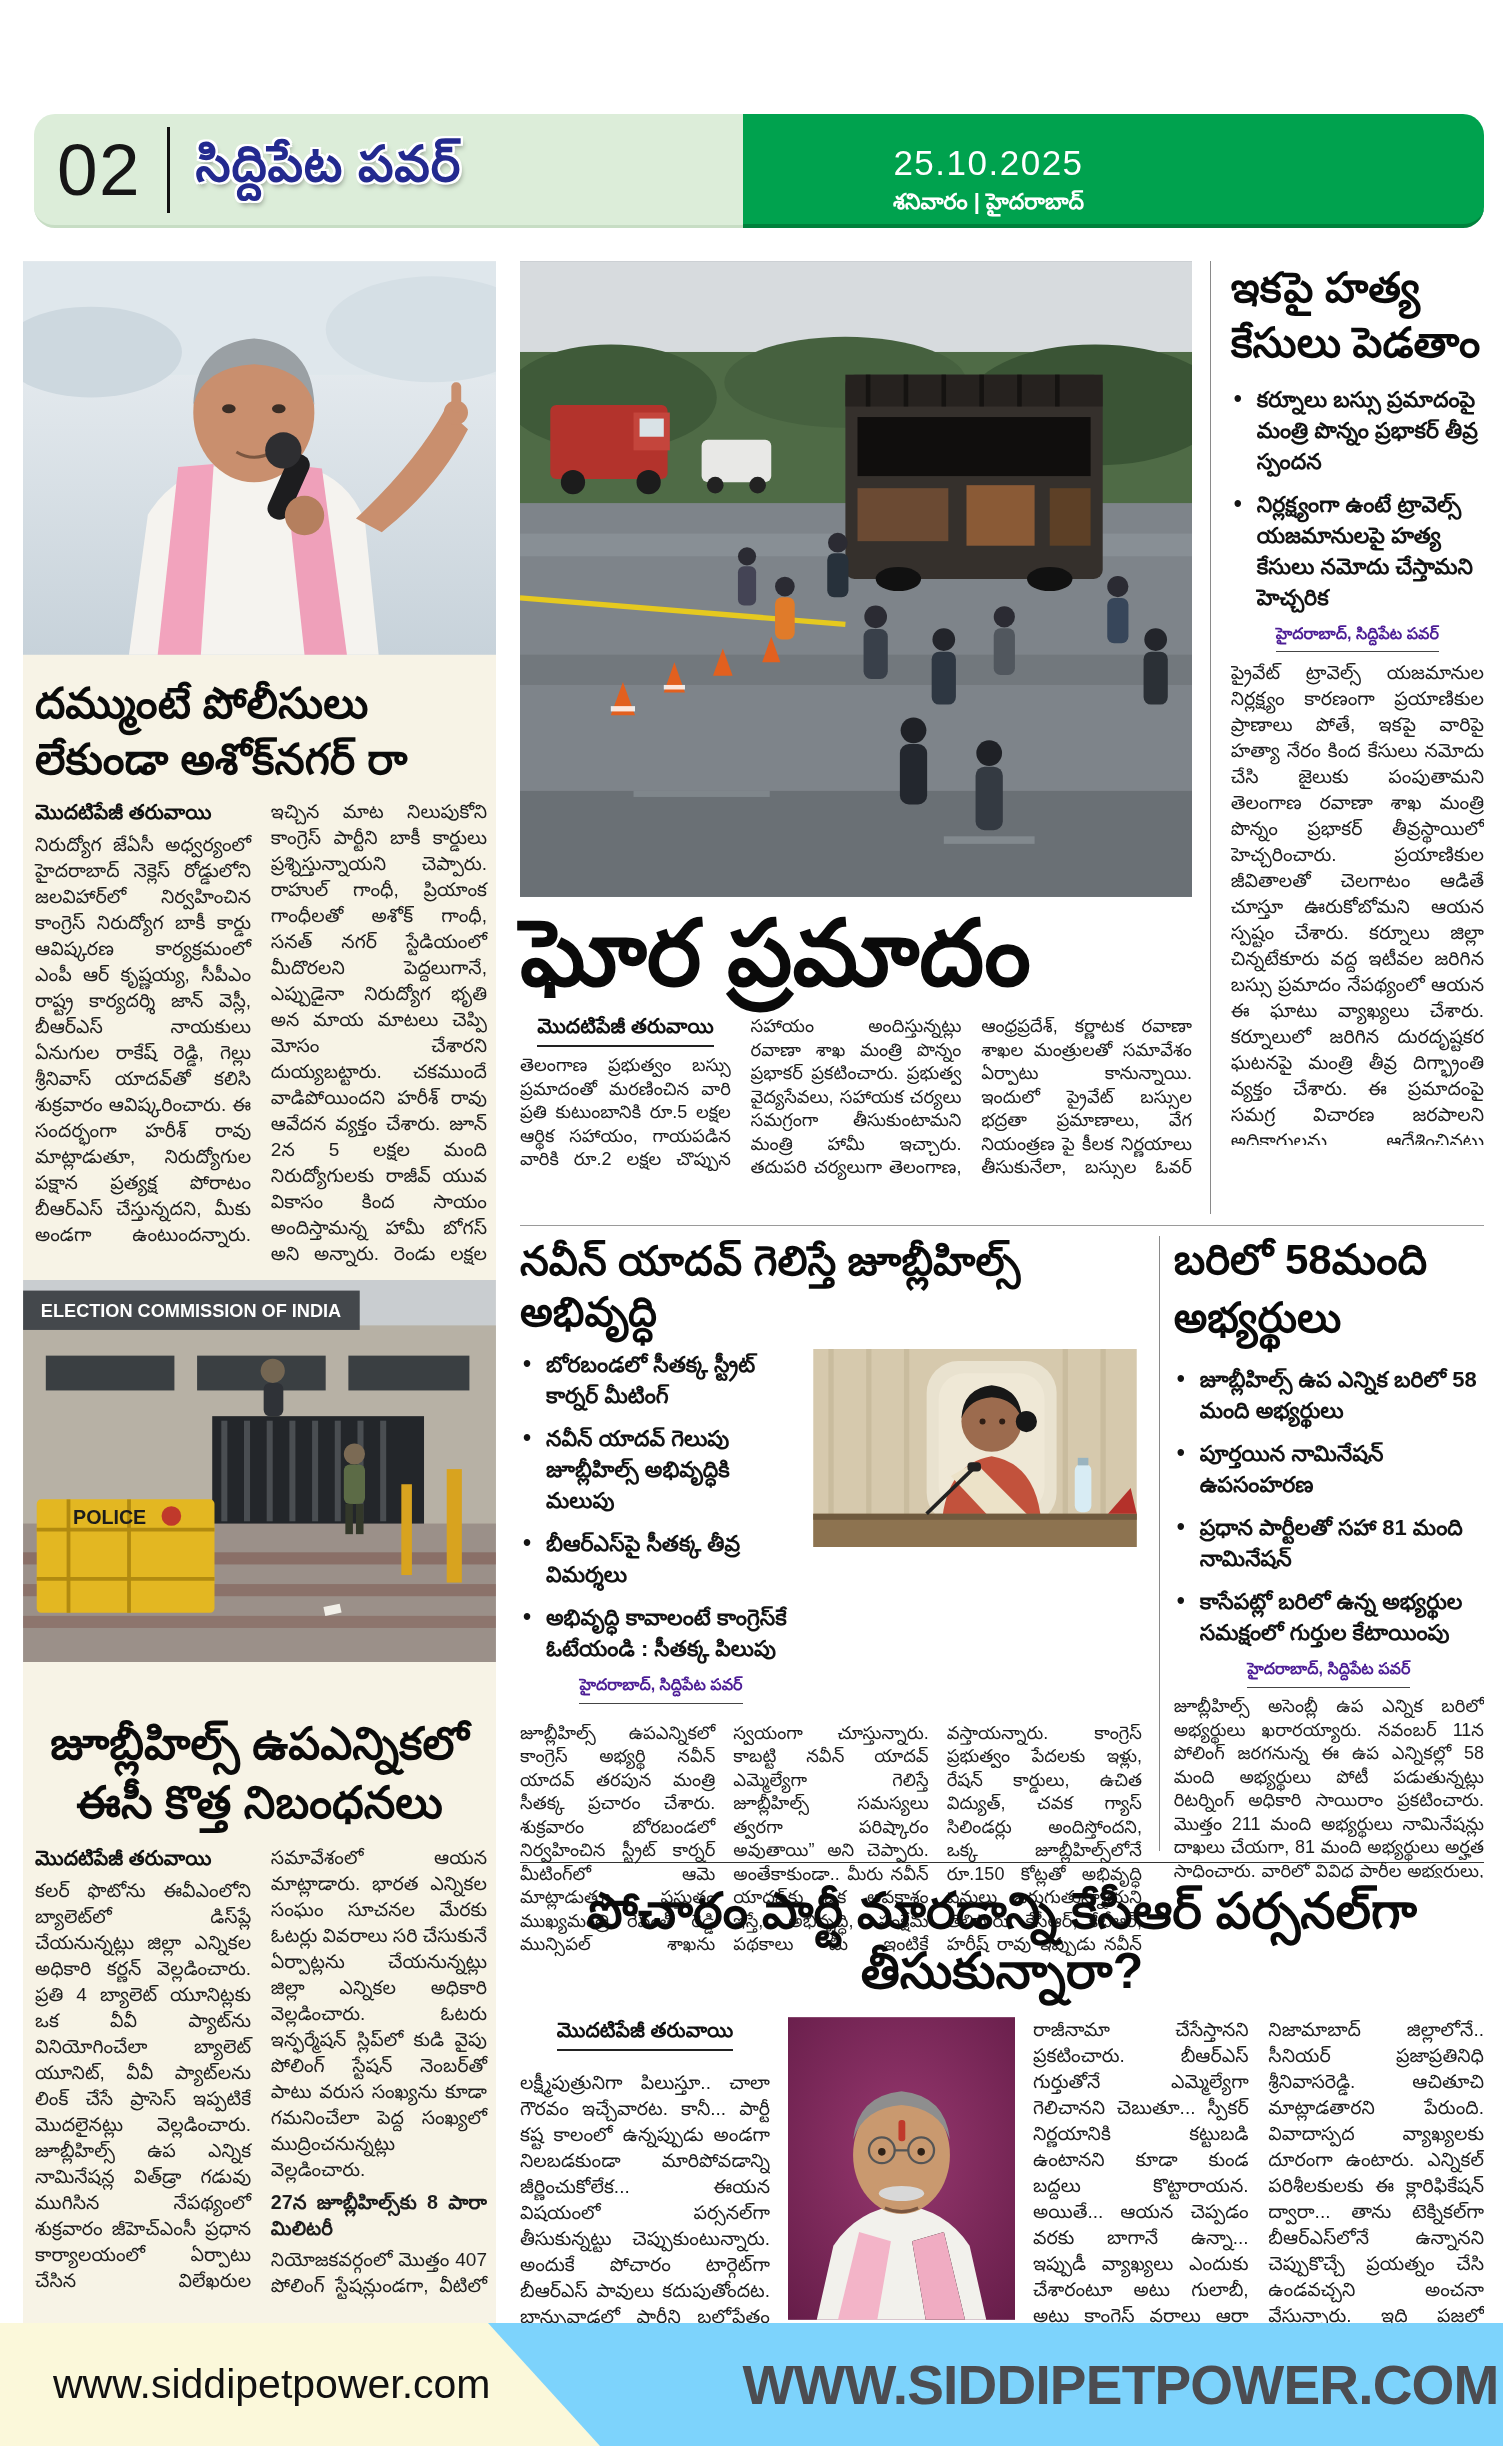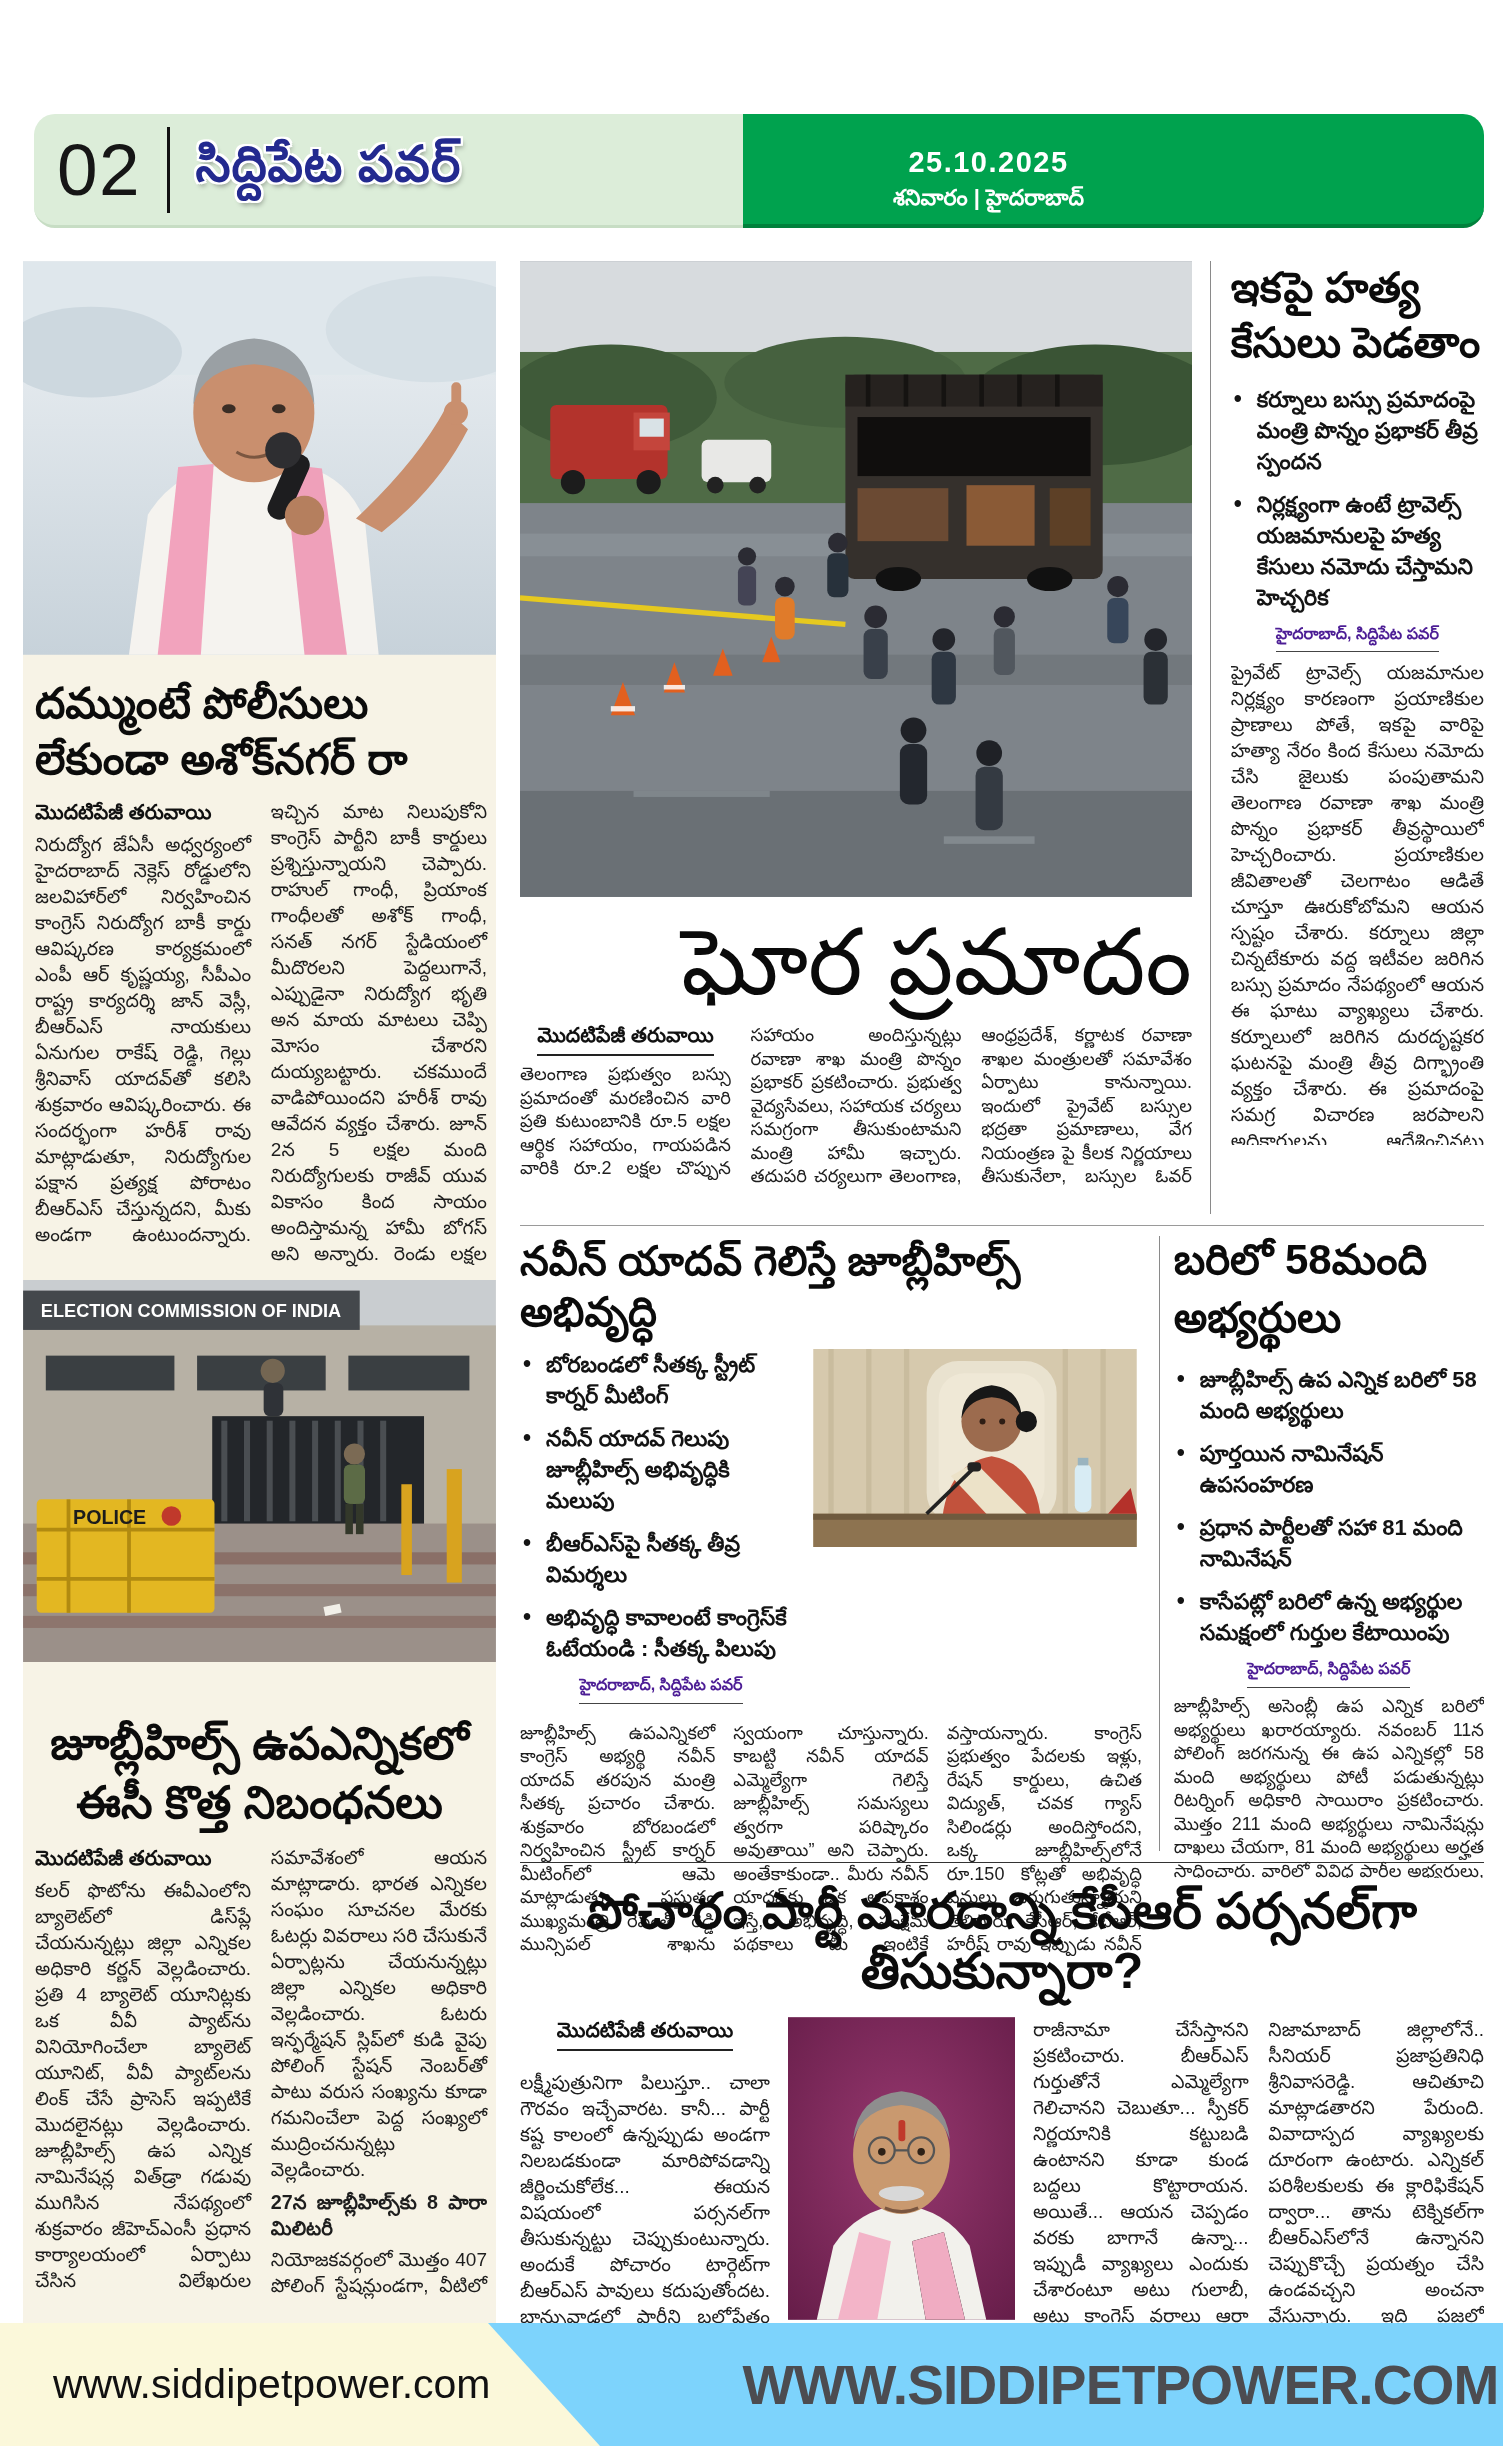--- a/index.html
+++ b/index.html
@@ -7,21 +7,21 @@
   .page { position:relative; width:1503px; height:2446px; background:#fff; overflow:hidden; }
 
   
   .masthead-row { position:absolute; top:114px; left:34px; right:19px; height:114px; display:flex; }
   .mast-left { flex:1; background:#dcedd9; border-radius:21px 0 0 21px; display:flex; align-items:center; padding-left:23px; border-bottom:3.8px solid #c7ddc4; }
   .page-num { font-size:73px; font-weight:300; color:#161616; letter-spacing:1.5px; }
   .mast-divider { width:2.3px; height:86px; background:#111; margin:0 26px; }
   .mast-title { font-size:50px; font-weight:800; color:#232a8f; letter-spacing:0.8px;
      text-shadow:-2.3px -2.3px 0 #fff,2.3px -2.3px 0 #fff,-2.3px 2.3px 0 #fff,2.3px 2.3px 0 #fff,0 -2.3px 0 #fff,0 2.3px 0 #fff,-2.3px 0 0 #fff,2.3px 0 0 #fff,2.3px 3.8px 5.3px rgba(0,0,0,.35); }
   .mast-right { width:741px; background:#00a24e; border-radius:0 21px 21px 0; color:#fff; display:flex; flex-direction:column; justify-content:center; align-items:center; padding-right:250px; border-bottom:4.5px solid #00813c; }
-  .mast-date { font-size:29px; font-weight:700; letter-spacing:1.5px;margin-top:24px; }
+  .mast-date { font-size:35px; font-weight:400; letter-spacing:1.5px;margin-top:24px; }
   .mast-edition { font-size:22px; font-weight:700; margin-top:6px; }
 
   
   .content { position:absolute; top:261px; left:23px; right:19px; display:flex; }
   .col-left { width:473px; background:#f7f3e6; }
   .col-rest { flex:1; margin-left:12px; padding-left:12px; }
 
   .photo { display:block; line-height:0; }
   .kicker { font-weight:800; font-size:20.4px; color:#111; margin-bottom:7.6px; }
   .kicker.underlined { display:inline-block; border-bottom:2.3px solid #222; padding-bottom:6px; }
@@ -36,21 +36,21 @@
   .headline-a { font-size:43px; font-weight:800; line-height:1.32; color:#0b0b0b; padding:19.7px 9px 10.6px 12px; }
   .ashok-body { column-count:2; column-gap:19.7px; height:468px; padding:0 9px 0 12px; }
   .eci-photo-wrap { margin-top:13.6px; }
   .headline-b { font-size:45px; font-weight:800; line-height:1.32; color:#0b0b0b; text-align:center; padding:19.7px 6px 12px 6px;margin-top:32px; }
   .ec-body { column-count:2; column-gap:19.7px; height:454px; padding:0 9px 0 12px; }
   .subhead { font-weight:800; font-size:19.7px; margin:6px 0; }
 
   
   .row1 { display:flex; height:953px; }
   .center-top { width:672px; }
-  .ghora-headline { font-size:92px; font-weight:400; color:#0a0a0a; text-align:right; line-height:1.08; padding-top:16px; }
+  .ghora-headline { font-size:92px; font-weight:700; color:#0a0a0a; text-align:left; line-height:1.08; padding-top:7px; }
   .ghora-body { column-count:3; column-gap:19.7px; height:173px; margin-top:12px; font-size:18px; line-height:23.5px; }
   .right-top { flex:1; border-left:1.5px solid #8a8a8a; margin-left:18px; padding-left:19.7px; }
   .murder-headline { font-size:42px; font-weight:800; line-height:1.3; color:#0b0b0b; margin-bottom:13.6px; }
   .murder-body { height:485px; }
 
   .hrule { border-top:1.5px solid #4a4a4a; margin:10.6px 0; }
 
   
   .row2 { display:flex; height:615px; }
   .center-mid { width:622px; }

